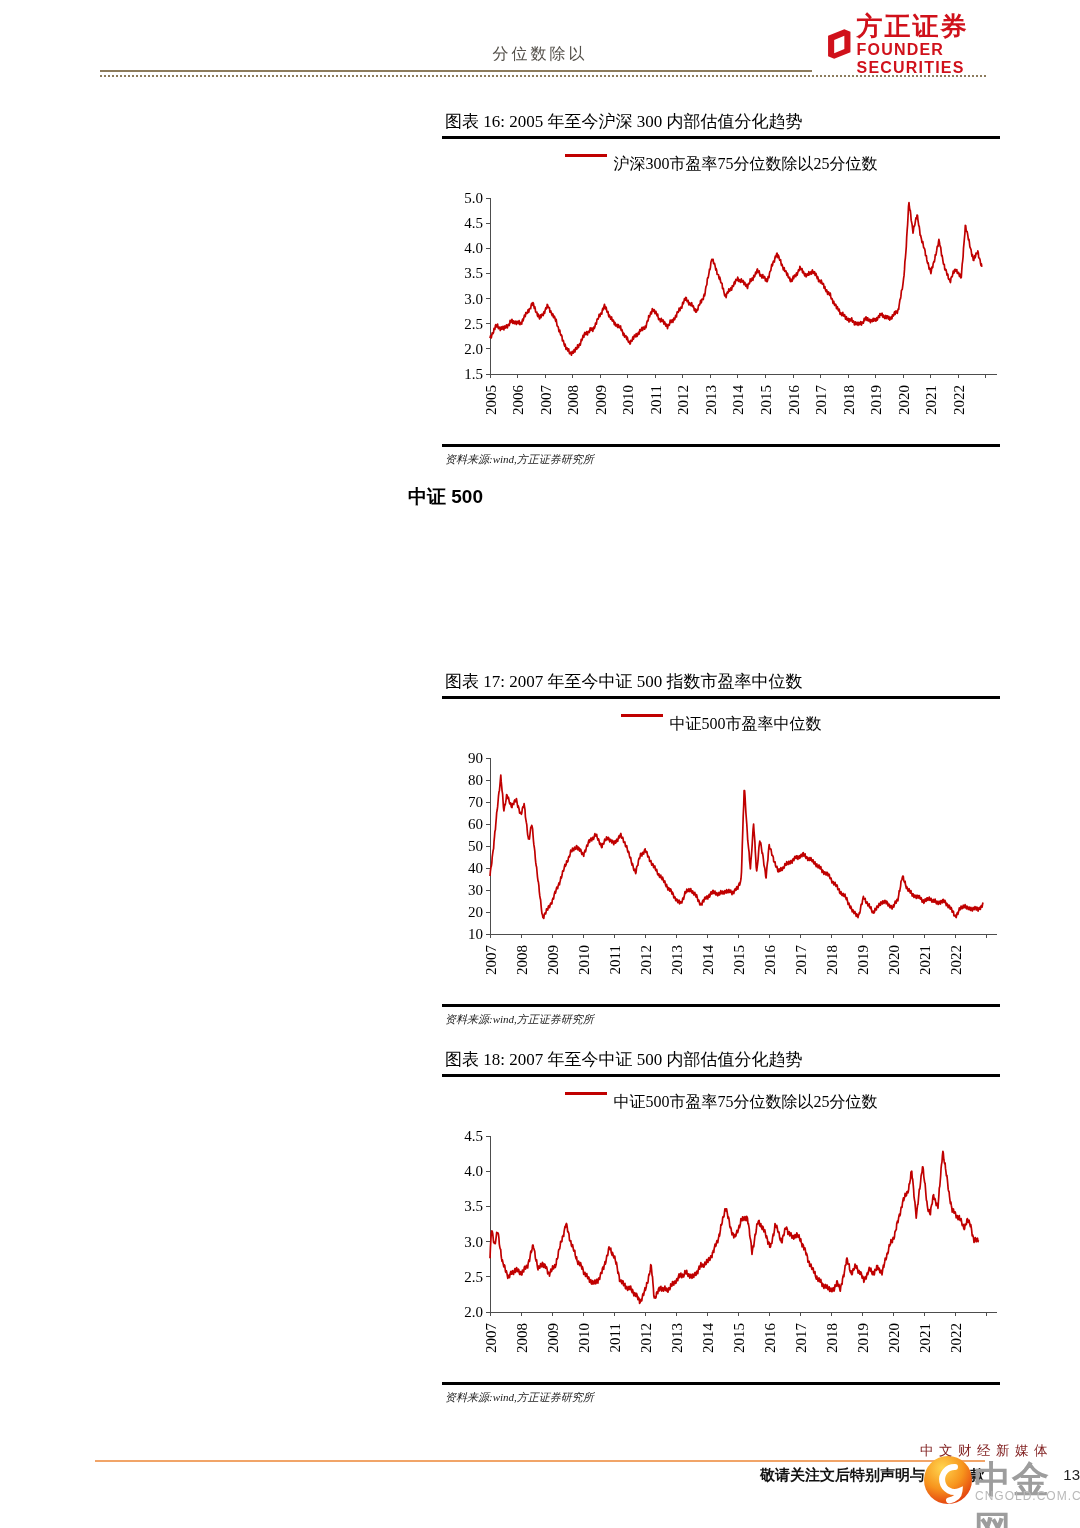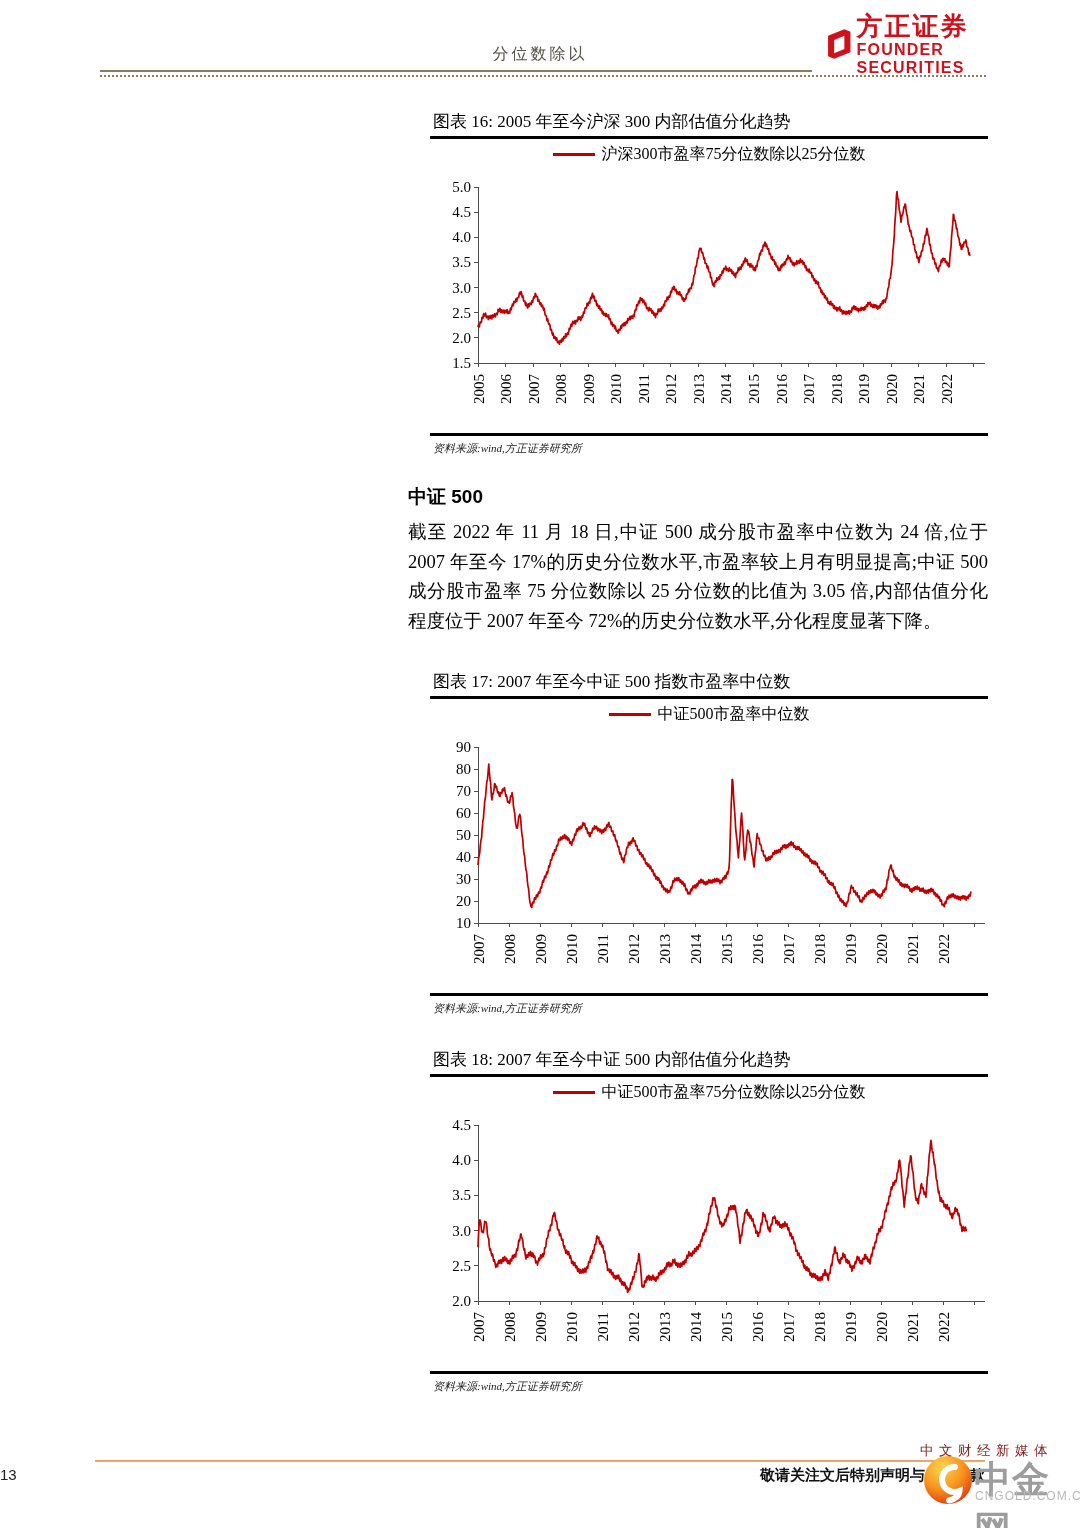--- a/index.html
+++ b/index.html
@@ -11,40 +11,40 @@
             font-size:16px;letter-spacing:3px;color:#54504a;}
   .brand{position:absolute;top:15px;left:824px;width:166px;height:58px;display:flex;align-items:center;gap:2px;}
   .brand-cn{font-family:"Liberation Sans","DejaVu Sans",sans-serif;font-weight:bold;
             font-size:26px;color:#d0111b;letter-spacing:2px;line-height:30px;}
   .brand-en{font-family:"Liberation Sans","DejaVu Sans",sans-serif;font-weight:bold;
             font-size:16px;color:#d0111b;letter-spacing:1.2px;}
   .rule-solid{position:absolute;top:70px;left:100px;width:712px;height:2px;background:#8c7b5c;}
   .rule-dotted{position:absolute;top:75px;left:100px;width:886px;height:0;border-top:2px dotted #8c7b5c;}
 
   
-  .chart-block{position:absolute;left:430px;width:558px;}
+  .chart-block{position:absolute;left:442px;width:558px;}
   .fig-title{font-size:17px;height:28px;line-height:27px;padding-left:3px;white-space:nowrap;}
   .fig-rule{height:3px;background:#000;}
-  .legend{margin-top:4px;height:22px;display:flex;align-items:center;justify-content:center;}
+  .legend{margin-top:15px;height:22px;display:flex;justify-content:center;}
   .legend-line{display:inline-block;width:42px;height:3px;background:#c00000;margin-right:7px;}
   .legend-text{font-size:16px;}
   .plot{display:block;margin-top:2px;width:558px;height:266px;}
   .plot text{font-family:"Liberation Serif","DejaVu Serif",serif;}
   .src-rule{height:3px;background:#000;}
   .src{font-style:italic;font-size:11px;padding:5px 0 0 3px;color:#1a1a1a;}
 
   
   .sec-heading{position:absolute;left:408px;top:484px;font-family:"Liberation Sans","DejaVu Sans",sans-serif;
                font-weight:bold;font-size:19px;}
   .sec-body{position:absolute;left:408px;top:518px;width:580px;font-size:18.5px;line-height:29.5px;
             text-align:justify;}
 
   
   .footer-rule{position:absolute;top:1460px;left:95px;width:890px;height:2px;background:#f1a468;}
-  .page-num{position:absolute;top:1466px;left:0;width:1080px;text-align:left;
+  .page-num{position:absolute;top:1466px;left:0;width:1080px;text-align:right;
             font-family:"Liberation Sans","DejaVu Sans",sans-serif;font-size:15px;color:#222;}
   .disclaimer{position:absolute;top:1466px;right:95px;font-family:"Liberation Sans","DejaVu Sans",sans-serif;
               font-weight:bold;font-size:15px;color:#111;}
 
   
   .wm{position:absolute;z-index:5;}
   .wm-logo{left:912px;top:1446px;width:72px;height:72px;}
   .wm-name{left:974px;top:1455px;font-weight:bold;font-size:37px;color:#9d9d9d;letter-spacing:1px;
            font-family:"Liberation Serif","DejaVu Serif",serif;}
   .wm-domain{left:975px;top:1489px;font-family:"Liberation Sans","DejaVu Sans",sans-serif;
@@ -135,21 +135,20 @@
         <text x="466.8152173913023" y="207" text-anchor="end" font-size="15" fill="#000" transform="rotate(-90 466.8152173913023 207)">2020</text>
         <text x="494.36956521738915" y="207" text-anchor="end" font-size="15" fill="#000" transform="rotate(-90 494.36956521738915 207)">2021</text>
         <text x="521.923913043476" y="207" text-anchor="end" font-size="15" fill="#000" transform="rotate(-90 521.923913043476 207)">2022</text>
         <polyline points="48.0,160.2 48.4,158.1 48.9,157.8 49.3,159.9 49.8,157.0 50.2,154.9 50.7,155.8 51.1,155.5 51.6,154.1 52.0,150.4 52.5,150.7 52.9,151.4 53.4,147.6 53.8,146.6 54.3,147.4 54.7,149.0 55.2,148.4 55.6,146.2 56.0,149.2 56.5,150.6 56.9,149.4 57.4,149.1 57.8,149.9 58.3,152.5 58.7,150.4 59.2,148.8 59.6,151.1 60.1,151.1 60.5,150.2 61.0,148.3 61.4,149.6 61.9,151.8 62.3,148.6 62.8,148.0 63.2,149.4 63.6,150.1 64.1,149.3 64.5,146.8 65.0,149.2 65.4,149.9 65.9,147.1 66.3,146.4 66.8,146.4 67.2,147.5 67.7,144.9 68.1,142.4 68.6,144.7 69.0,144.2 69.5,142.6 69.9,141.4 70.4,142.8 70.8,145.4 71.3,143.0 71.7,142.9 72.1,145.4 72.6,145.7 73.0,145.1 73.5,143.2 73.9,145.4 74.4,146.4 74.8,143.3 75.3,143.4 75.7,144.4 76.2,145.5 76.6,144.1 77.1,142.6 77.5,146.1 78.0,146.6 78.4,145.0 78.9,144.4 79.3,144.9 79.7,146.1 80.2,142.7 80.6,141.1 81.1,142.9 81.5,141.4 82.0,139.3 82.4,137.1 82.9,138.0 83.3,138.5 83.8,134.6 84.2,134.5 84.7,135.6 85.1,135.4 85.6,133.8 86.0,131.8 86.5,134.4 86.9,133.9 87.3,130.7 87.8,130.5 88.2,130.5 88.7,130.7 89.1,127.3 89.6,125.4 90.0,127.5 90.5,125.8 90.9,124.5 91.4,125.2 91.8,127.9 92.3,130.5 92.7,128.6 93.2,130.4 93.6,133.8 94.1,134.4 94.5,134.4 94.9,134.1 95.4,137.6 95.8,138.5 96.3,136.2 96.7,137.9 97.2,139.8 97.6,140.9 98.1,138.3 98.5,136.8 99.0,139.6 99.4,138.3 99.9,136.1 100.3,136.2 100.8,137.0 101.2,137.6 101.7,134.0 102.1,133.6 102.6,135.4 103.0,133.2 103.4,131.2 103.9,129.6 104.3,130.9 104.8,130.3 105.2,126.4 105.7,127.1 106.1,129.0 106.6,129.7 107.0,129.4 107.5,129.8 107.9,134.1 108.4,134.2 108.8,132.9 109.3,134.9 109.7,136.5 110.2,137.6 110.6,135.6 111.0,136.2 111.5,139.7 111.9,138.6 112.4,138.2 112.8,139.2 113.3,141.8 113.7,143.3 114.2,141.3 114.6,144.4 115.1,147.9 115.5,148.2 116.0,148.7 116.4,149.6 116.9,153.5 117.3,153.8 117.8,152.1 118.2,154.9 118.6,156.8 119.1,157.7 119.5,157.0 120.0,158.3 120.4,162.8 120.9,162.5 121.3,162.3 121.8,164.6 122.2,166.8 122.7,168.1 123.1,166.2 123.6,168.4 124.0,171.4 124.5,170.0 124.9,169.8 125.4,170.4 125.8,173.0 126.2,173.0 126.7,170.8 127.1,173.7 127.6,175.7 128.0,175.4 128.5,174.2 128.9,174.3 129.4,177.2 129.8,175.3 130.3,173.3 130.7,174.9 131.2,175.2 131.6,174.5 132.1,171.6 132.5,172.0 133.0,173.9 133.4,170.8 133.8,169.6 134.3,170.1 134.7,171.3 135.2,170.2 135.6,166.9 136.1,168.7 136.5,169.5 137.0,167.2 137.4,166.0 137.9,165.5 138.3,167.1 138.8,164.4 139.2,161.3 139.7,162.6 140.1,161.8 140.6,160.0 141.0,157.3 141.5,157.4 141.9,159.1 142.3,155.9 142.8,154.5 143.2,155.8 143.7,156.7 144.1,156.2 144.6,153.7 145.0,155.7 145.5,156.9 145.9,154.1 146.4,153.3 146.8,153.4 147.3,154.5 147.7,152.5 148.2,149.8 148.6,152.3 149.1,152.4 149.5,150.9 149.9,150.0 150.4,150.8 150.8,153.3 151.3,150.7 151.7,149.1 152.2,150.6 152.6,149.8 153.1,148.1 153.5,145.0 154.0,145.7 154.4,146.2 154.9,142.0 155.3,140.9 155.8,141.0 156.2,141.1 156.7,139.1 157.1,136.3 157.5,138.6 158.0,138.5 158.4,135.9 158.9,135.0 159.3,135.1 159.8,136.1 160.2,132.7 160.7,130.4 161.1,132.0 161.6,130.5 162.0,128.2 162.5,126.3 162.9,128.5 163.4,131.0 163.8,128.8 164.3,129.9 164.7,132.8 165.1,134.2 165.6,134.4 166.0,133.6 166.5,137.4 166.9,138.9 167.4,137.0 167.8,138.0 168.3,139.5 168.7,141.2 169.2,139.7 169.6,138.9 170.1,142.7 170.5,143.0 171.0,142.0 171.4,142.3 171.9,144.2 172.3,146.6 172.7,144.3 173.2,145.0 173.6,148.0 174.1,147.9 174.5,147.3 175.0,146.3 175.4,148.8 175.9,149.7 176.3,146.6 176.8,147.6 177.2,149.1 177.7,149.8 178.1,148.7 178.6,148.0 179.0,152.0 179.5,152.6 179.9,151.6 180.4,153.2 180.8,155.2 181.2,157.3 181.7,155.2 182.1,155.7 182.6,159.1 183.0,158.4 183.5,157.7 183.9,157.6 184.4,160.1 184.8,161.6 185.3,159.1 185.7,161.0 186.2,163.7 186.6,164.4 187.1,164.3 187.5,163.4 188.0,166.2 188.4,165.4 188.8,162.3 189.3,162.9 189.7,163.1 190.2,162.9 190.6,159.8 191.1,158.7 191.5,161.1 192.0,159.1 192.4,157.2 192.9,157.1 193.3,158.3 193.8,158.8 194.2,155.5 194.7,156.3 195.1,158.3 195.6,156.8 196.0,155.5 196.4,154.4 196.9,156.3 197.3,155.4 197.8,151.7 198.2,152.6 198.7,153.0 199.1,152.3 199.6,150.1 200.0,149.5 200.5,152.5 200.9,150.8 201.4,149.0 201.8,150.1 202.3,151.0 202.7,151.2 203.2,148.0 203.6,148.4 204.0,149.7 204.5,146.5 204.9,144.1 205.4,142.7 205.8,143.3 206.3,141.8 206.7,137.5 207.2,138.4 207.6,138.8 208.1,136.9 208.5,135.0 209.0,134.0 209.4,136.0 209.9,133.7 210.3,130.5 210.8,131.9 211.2,133.1 211.7,133.4 212.1,131.5 212.5,132.4 213.0,135.6 213.4,133.8 213.9,133.4 214.3,135.0 214.8,137.1 215.2,137.9 215.7,136.0 216.1,138.9 216.6,141.6 217.0,140.7 217.5,140.7 217.9,141.2 218.4,143.9 218.8,142.8 219.3,140.4 219.7,142.9 220.1,143.6 220.6,143.1 221.0,141.8 221.5,142.8 221.9,146.1 222.4,144.4 222.8,144.0 223.3,146.4 223.7,147.9 224.2,148.2 224.6,146.2 225.1,148.4 225.5,150.7 226.0,147.9 226.4,146.6 226.9,146.4 227.3,147.3 227.7,145.5 228.2,142.2 228.6,144.3 229.1,144.6 229.5,142.9 230.0,141.8 230.4,142.1 230.9,144.4 231.3,141.9 231.8,140.0 232.2,141.9 232.7,141.5 233.1,140.1 233.6,137.4 234.0,137.9 234.5,138.9 234.9,135.0 235.3,133.7 235.8,134.2 236.2,134.4 236.7,133.0 237.1,130.1 237.6,132.3 238.0,132.7 238.5,130.0 238.9,129.1 239.4,129.0 239.8,130.1 240.3,127.1 240.7,124.3 241.2,126.0 241.6,124.9 242.1,122.6 242.5,120.5 242.9,120.8 243.4,122.2 243.8,119.3 244.3,119.7 244.7,122.5 245.2,123.6 245.6,123.6 246.1,122.3 246.5,125.4 247.0,126.9 247.4,124.5 247.9,125.0 248.3,126.1 248.8,127.5 249.2,126.1 249.7,124.7 250.1,128.2 250.6,128.6 251.0,127.6 251.4,128.1 251.9,130.0 252.3,132.7 252.8,130.6 253.2,130.9 253.7,134.1 254.1,134.1 254.6,133.6 255.0,131.3 255.5,132.1 255.9,132.0 256.4,127.6 256.8,126.9 257.3,127.3 257.7,126.8 258.2,124.7 258.6,122.4 259.0,124.9 259.5,124.2 259.9,121.3 260.4,121.0 260.8,121.1 261.3,121.5 261.7,118.0 262.2,116.1 262.6,117.8 263.1,115.3 263.5,111.4 264.0,108.4 264.4,107.6 264.9,106.5 265.3,101.1 265.8,99.6 266.2,99.7 266.6,97.3 267.1,94.3 267.5,91.0 268.0,91.7 268.4,89.6 268.9,84.4 269.3,82.9 269.8,81.4 270.2,82.5 270.7,81.3 271.1,81.4 271.6,85.6 272.0,85.7 272.5,85.3 272.9,86.9 273.4,89.7 273.8,92.2 274.2,90.6 274.7,92.5 275.1,96.3 275.6,96.4 276.0,96.5 276.5,96.7 276.9,100.0 277.4,101.3 277.8,99.1 278.3,101.5 278.7,104.0 279.2,105.0 279.6,104.9 280.1,105.6 280.5,110.4 281.0,111.0 281.4,110.5 281.8,113.3 282.3,115.8 282.7,117.8 283.2,116.3 283.6,117.6 284.1,119.6 284.5,116.9 285.0,114.9 285.4,114.0 285.9,115.0 286.3,114.6 286.8,110.8 287.2,111.9 287.7,113.2 288.1,111.9 288.6,110.5 289.0,109.7 289.5,112.2 289.9,110.7 290.3,107.5 290.8,108.5 291.2,108.5 291.7,107.5 292.1,104.5 292.6,103.7 293.0,105.9 293.5,103.2 293.9,101.3 294.4,101.7 294.8,102.5 295.3,102.4 295.7,99.2 296.2,100.7 296.6,103.4 297.1,102.1 297.5,101.7 297.9,101.9 298.4,104.3 298.8,103.6 299.3,100.9 299.7,103.1 300.2,104.1 300.6,103.5 301.1,102.5 301.5,103.1 302.0,106.6 302.4,105.3 302.9,104.4 303.3,106.8 303.8,108.1 304.2,108.5 304.7,106.4 305.1,108.0 305.5,110.5 306.0,107.3 306.4,105.6 306.9,105.3 307.3,105.9 307.8,104.5 308.2,100.9 308.7,102.7 309.1,103.4 309.6,101.4 310.0,100.2 310.5,100.1 310.9,102.3 311.4,99.9 311.8,97.4 312.3,99.0 312.7,98.5 313.1,96.9 313.6,94.1 314.0,94.1 314.5,95.6 314.9,92.0 315.4,90.9 315.8,92.8 316.3,94.4 316.7,94.6 317.2,92.9 317.6,96.0 318.1,98.1 318.5,96.5 319.0,96.8 319.4,97.7 319.9,100.0 320.3,98.6 320.8,96.6 321.2,99.6 321.6,100.0 322.1,99.1 322.5,98.4 323.0,99.8 323.4,102.8 323.9,100.8 324.3,100.8 324.8,103.7 325.2,103.6 325.7,101.9 326.1,98.6 326.6,99.4 327.0,99.6 327.5,95.2 327.9,93.6 328.4,93.0 328.8,92.6 329.2,89.8 329.7,86.3 330.1,88.1 330.6,87.2 331.0,84.3 331.5,83.1 331.9,82.9 332.4,84.0 332.8,80.4 333.3,78.2 333.7,79.7 334.2,78.0 334.6,75.8 335.1,75.1 335.5,77.4 336.0,79.7 336.4,77.2 336.8,78.2 337.3,80.7 337.7,82.2 338.2,82.3 338.6,81.7 339.1,85.8 339.5,87.5 340.0,86.2 340.4,87.7 340.9,89.5 341.3,91.8 341.8,90.3 342.2,89.7 342.7,93.5 343.1,93.5 343.6,92.8 344.0,93.0 344.4,95.1 344.9,97.4 345.3,95.1 345.8,96.2 346.2,99.3 346.7,99.9 347.1,99.8 347.6,99.2 348.0,102.5 348.5,103.6 348.9,101.0 349.4,102.2 349.8,103.4 350.3,103.0 350.7,100.3 351.2,98.2 351.6,100.7 352.0,99.5 352.5,97.1 352.9,97.0 353.4,97.8 353.8,98.7 354.3,95.4 354.7,94.9 355.2,97.1 355.6,95.3 356.1,93.4 356.5,91.8 357.0,92.8 357.4,92.6 357.9,88.3 358.3,89.3 358.8,91.3 359.2,91.6 359.7,91.0 360.1,90.7 360.5,94.6 361.0,94.9 361.4,93.3 361.9,95.1 362.3,96.6 362.8,97.8 363.2,95.7 363.7,95.8 364.1,99.0 364.6,97.8 365.0,96.4 365.5,95.8 365.9,96.9 366.4,97.2 366.8,93.7 367.3,94.7 367.7,96.6 368.1,95.5 368.6,94.4 369.0,93.6 369.5,96.1 369.9,95.2 370.4,91.9 370.8,93.8 371.3,95.1 371.7,95.4 372.2,93.7 372.6,93.8 373.1,97.4 373.5,96.4 374.0,95.5 374.4,97.3 374.9,99.3 375.3,100.7 375.7,98.7 376.2,100.5 376.6,103.7 377.1,102.6 377.5,102.2 378.0,102.5 378.4,104.9 378.9,104.9 379.3,102.1 379.8,104.4 380.2,106.1 380.7,105.9 381.1,105.4 381.6,106.1 382.0,110.1 382.5,109.6 382.9,108.6 383.3,111.3 383.8,112.9 384.2,113.7 384.7,111.9 385.1,113.2 385.6,116.3 386.0,114.4 386.5,113.9 386.9,114.9 387.4,116.9 387.8,117.4 388.3,115.1 388.7,118.2 389.2,120.8 389.6,120.3 390.1,120.7 390.5,121.9 391.0,125.5 391.4,125.0 391.8,123.4 392.3,126.4 392.7,127.5 393.2,127.4 393.6,126.2 394.1,127.3 394.5,130.7 395.0,129.0 395.4,128.7 395.9,130.8 396.3,132.4 396.8,133.0 397.2,131.2 397.7,133.9 398.1,136.4 398.6,134.7 399.0,134.8 399.4,135.6 399.9,137.7 400.3,136.8 400.8,134.4 401.2,137.3 401.7,138.2 402.1,137.2 402.6,136.7 403.0,137.9 403.5,141.2 403.9,139.4 404.4,138.7 404.8,141.5 405.3,142.3 405.7,142.1 406.2,140.3 406.6,142.0 407.0,144.0 407.5,141.1 407.9,140.8 408.4,141.8 408.8,142.9 409.3,142.1 409.7,139.9 410.2,143.0 410.6,144.2 411.1,142.8 411.5,143.0 412.0,144.2 412.4,146.8 412.9,145.0 413.3,143.8 413.8,146.7 414.2,146.6 414.6,145.6 415.1,144.2 415.5,145.4 416.0,147.4 416.4,144.5 416.9,144.4 417.3,146.4 417.8,146.6 418.2,145.7 418.7,143.6 419.1,146.1 419.6,147.0 420.0,144.1 420.5,144.0 420.9,144.4 421.4,145.2 421.8,142.7 422.2,140.4 422.7,142.7 423.1,141.9 423.6,139.7 424.0,138.8 424.5,140.0 424.9,142.3 425.4,139.8 425.8,139.9 426.3,142.9 426.7,143.0 427.2,142.5 427.6,141.2 428.1,143.6 428.5,144.7 429.0,141.5 429.4,141.9 429.9,143.0 430.3,143.5 430.7,142.0 431.2,140.3 431.6,143.1 432.1,142.8 432.5,140.5 433.0,140.8 433.4,141.8 433.9,143.2 434.3,140.4 434.8,139.6 435.2,142.2 435.7,140.9 436.1,139.1 436.6,137.7 437.0,138.8 437.5,139.3 437.9,135.5 438.3,135.7 438.8,137.2 439.2,136.7 439.7,136.0 440.1,135.2 440.6,138.8 441.0,139.3 441.5,137.0 441.9,138.3 442.4,139.6 442.8,140.5 443.3,138.2 443.7,137.5 444.2,140.6 444.6,139.4 445.1,137.8 445.5,138.0 445.9,139.6 446.4,141.0 446.8,138.3 447.3,139.4 447.7,142.1 448.2,141.0 448.6,139.8 449.1,138.8 449.5,141.0 450.0,140.6 450.4,136.9 450.9,137.5 451.3,138.0 451.8,137.3 452.2,134.9 452.7,133.7 453.1,136.5 453.5,135.0 454.0,132.8 454.4,133.7 454.9,134.7 455.3,135.3 455.8,132.4 456.2,130.9 456.7,131.4 457.1,127.5 457.6,124.1 458.0,121.4 458.5,120.8 458.9,118.4 459.4,112.7 459.8,111.9 460.3,111.2 460.7,108.1 461.1,104.9 461.6,100.3 462.0,97.9 462.5,91.4 462.9,83.6 463.4,79.8 463.8,75.0 464.3,68.6 464.7,58.9 465.2,51.6 465.6,46.9 466.1,37.2 466.5,28.4 467.0,24.7 467.4,29.0 467.9,32.2 468.3,32.3 468.8,37.2 469.2,42.4 469.6,44.1 470.1,46.6 470.5,49.8 471.0,55.1 471.4,52.5 471.9,48.1 472.3,48.3 472.8,47.2 473.2,44.6 473.7,41.1 474.1,39.5 474.6,40.7 475.0,37.0 475.5,37.4 475.9,41.6 476.4,45.2 476.8,48.0 477.2,48.1 477.7,52.3 478.1,57.1 478.6,57.3 479.0,59.0 479.5,61.2 479.9,64.3 480.4,64.9 480.8,63.5 481.3,67.3 481.7,69.8 482.2,70.0 482.6,70.8 483.1,73.0 483.5,77.6 484.0,77.6 484.4,77.8 484.8,81.9 485.3,84.2 485.7,85.4 486.2,84.9 486.6,87.5 487.1,91.2 487.5,89.9 488.0,90.6 488.4,93.2 488.9,95.7 489.3,93.3 489.8,89.0 490.2,89.9 490.7,89.6 491.1,86.1 491.6,84.3 492.0,83.3 492.4,83.9 492.9,80.4 493.3,76.6 493.8,77.4 494.2,75.5 494.7,72.4 495.1,69.0 495.6,68.0 496.0,68.4 496.5,63.8 496.9,61.4 497.4,63.8 497.8,66.7 498.3,68.7 498.7,69.1 499.2,73.9 499.6,77.8 500.1,77.4 500.5,79.6 500.9,82.6 501.4,85.9 501.8,86.4 502.3,86.3 502.7,91.0 503.2,92.0 503.6,91.2 504.1,91.8 504.5,93.8 505.0,97.2 505.4,95.9 505.9,96.4 506.3,100.3 506.8,101.4 507.2,101.6 507.7,101.1 508.1,103.9 508.5,104.5 509.0,100.0 509.4,98.9 509.9,99.0 510.3,98.3 510.8,96.0 511.2,93.1 511.7,95.2 512.1,94.8 512.6,91.7 513.0,91.3 513.5,91.5 513.9,93.3 514.4,91.9 514.8,91.6 515.3,95.4 515.7,95.4 516.1,94.6 516.6,94.4 517.0,96.4 517.5,98.5 517.9,96.0 518.4,97.0 518.8,100.0 519.3,99.4 519.7,93.0 520.2,86.2 520.6,83.5 521.1,78.6 521.5,70.1 522.0,65.2 522.4,60.5 522.9,55.4 523.3,47.4 523.7,47.7 524.2,52.5 524.6,53.4 525.1,53.4 525.5,55.4 526.0,58.6 526.4,62.0 526.9,61.2 527.3,63.6 527.8,68.5 528.2,69.7 528.7,70.8 529.1,71.9 529.6,76.0 530.0,78.3 530.5,76.7 530.9,79.4 531.3,82.4 531.8,82.5 532.2,79.8 532.7,77.6 533.1,79.8 533.6,78.2 534.0,75.1 534.5,75.3 534.9,75.6 535.4,75.6 535.8,72.9 536.3,74.8 536.7,79.7 537.2,80.0 537.6,80.4 538.1,81.9 538.5,85.2 539.0,87.5 539.4,85.9 539.8,88.9" fill="none" stroke="#c00000" stroke-width="1.7" stroke-linejoin="round"></polyline>
       </svg>
     <div class="src-rule"></div>
     <div class="src">资料来源:wind,方正证券研究所</div>
   </div>
 
   <div class="sec-heading">中证 500</div>
-  <div class="sec-body">截至 2022 年 11 月 18 日,中证 500 成分股市盈率中位数为 24 倍,位于 2007 年至今 17%的历史分位数水平,市盈率较上月有明显提高;中证 500 成分股市盈率 75 分位数除以 25 分位数的比值为 3.05 倍,内部估值分化程度位于 2007 年至今 72%的历史分位数水平,分化程度显著下降。</div>
 
   <div class="chart-block" style="top:668px;">
     <div class="fig-title">图表 17: 2007 年至今中证 500 指数市盈率中位数</div>
     <div class="fig-rule"></div>
     <div class="legend">
       <span class="legend-line"></span>
       <span class="legend-text">中证500市盈率中位数</span>
     </div>
     <svg class="plot" viewBox="0 0 558 266">
         <g stroke="#4d4d4d" stroke-width="1" shape-rendering="crispEdges">

